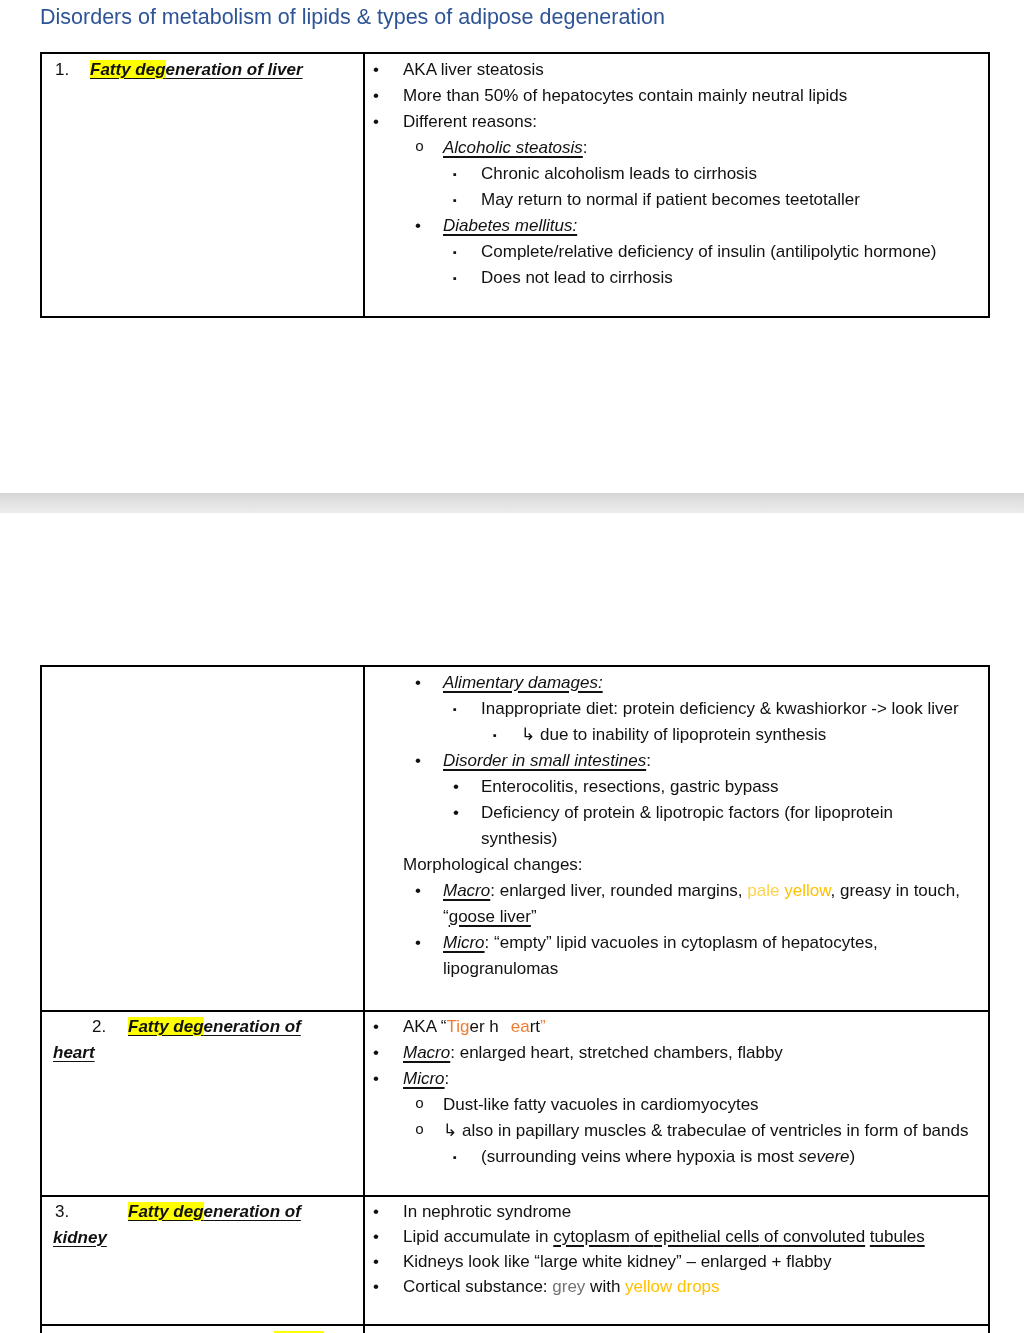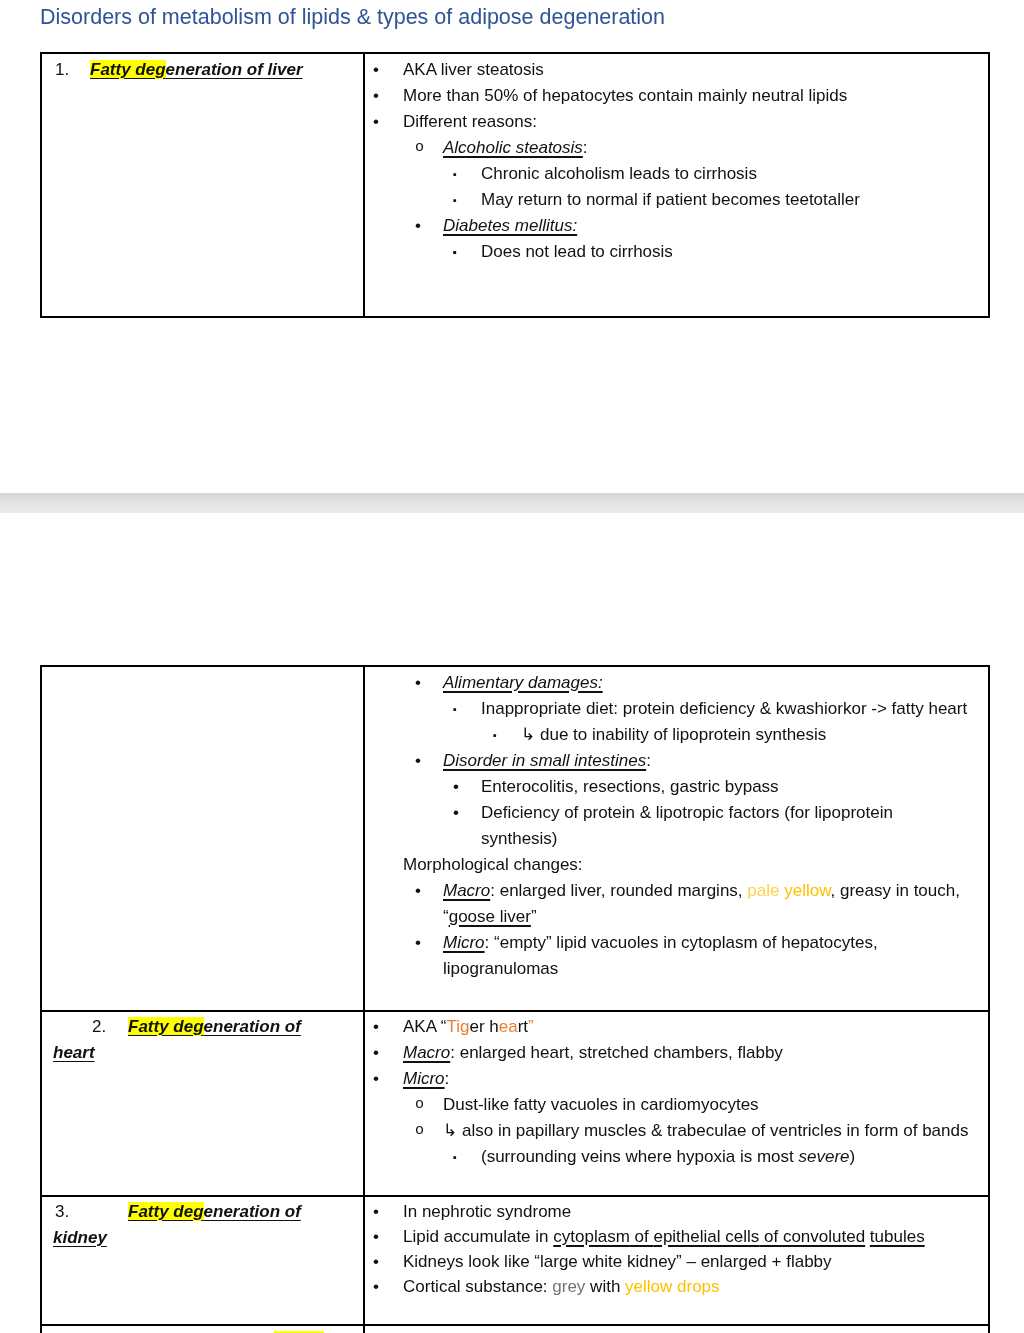--- a/index.html
+++ b/index.html
@@ -69,56 +69,56 @@
       </div>
       <div class="rcell">
         <div>
             <div class="li lvl1"><span class="mk mk-disc">•</span><span class="tx"><span class="seg">AKA </span><span class="seg b">liver steatosis</span></span></div>
             <div class="li lvl1"><span class="mk mk-disc">•</span><span class="tx"><span class="seg">More than </span><span class="seg b">50%</span><span class="seg"> of hepatocytes contain mainly </span><span class="seg b">neutral lipids</span></span></div>
             <div class="li lvl1"><span class="mk mk-disc">•</span><span class="tx"><span class="seg">Different reasons:</span></span></div>
             <div class="li lvl2"><span class="mk mk-circle">o</span><span class="tx"><span class="seg i u">Alcoholic steatosis</span><span class="seg">:</span></span></div>
             <div class="li lvl3"><span class="mk mk-square">▪</span><span class="tx"><span class="seg">Chronic alcoholism leads to </span><span class="seg b">cirrhosis</span></span></div>
             <div class="li lvl3"><span class="mk mk-square">▪</span><span class="tx"><span class="seg">May return to </span><span class="seg b">normal</span><span class="seg"> if patient becomes </span><span class="seg b">teetotaller</span></span></div>
             <div class="li lvl2"><span class="mk mk-disc">•</span><span class="tx"><span class="seg i u">Diabetes mellitus:</span></span></div>
-            <div class="li lvl3"><span class="mk mk-square">▪</span></div>
+            <div class="li lvl3"><span class="mk mk-square">▪</span><span class="tx"><span class="seg">Complete/relative deficiency of </span><span class="seg b">insulin</span><span class="seg"> (antilipolytic hormone)</span></span></div>
             <div class="li lvl3"><span class="mk mk-square">▪</span><span class="tx"><span class="seg">Does not lead to </span><span class="seg b">cirrhosis</span></span></div>
           </div>
       </div>
     </div>
   </div>
 
   <div class="page-break"></div>
 
   <div class="tbl tbl2">
     <div class="trow rcont" style="height:343px">
       <div class="lcell"></div>
       <div class="rcell">
         <div>
             <div class="li lvl2"><span class="mk mk-disc">•</span><span class="tx"><span class="seg i u">Alimentary damages:</span></span></div>
-            <div class="li lvl3"><span class="mk mk-square">▪</span><span class="tx"><span class="seg">Inappropriate </span><span class="seg b">diet</span><span class="seg">: protein deficiency &amp; kwashiorkor -&gt; </span><span class="seg b">fatty heart</span></span></div>
+            <div class="li lvl3"><span class="mk mk-square">▪</span><span class="tx"><span class="seg">Inappropriate </span><span class="seg b">diet</span><span class="seg">: protein deficiency &amp; kwashiorkor -&gt; </span><span class="seg b">look liver</span></span></div>
             <div class="li lvl4"><span class="mk mk-square">▪</span><span class="tx"><span class="seg">↳ due to </span><span class="seg b">inability of lipoprotein synthesis</span></span></div>
             <div class="li lvl2"><span class="mk mk-disc">•</span><span class="tx"><span class="seg i u">Disorder in small intestines</span><span class="seg">:</span></span></div>
             <div class="li lvl3"><span class="mk mk-disc">•</span><span class="tx"><span class="seg">Enterocolitis, resections, gastric bypass</span></span></div>
             <div class="li lvl3"><span class="mk mk-disc">•</span><span class="tx"><span class="seg">Deficiency of protein &amp; lipotropic factors (for lipoprotein synthesis)</span></span></div>
             <div class="li lvl1"><span class="tx"><span class="seg">Morphological changes:</span></span></div>
             <div class="li lvl2"><span class="mk mk-disc">•</span><span class="tx"><span class="seg i u">Macro</span><span class="seg">: </span><span class="seg b">enlarged</span><span class="seg"> liver, </span><span class="seg b">rounded</span><span class="seg"> margins, </span><span class="seg" style="color: rgb(255, 210, 77);">pale </span><span class="seg b" style="color: rgb(255, 192, 0);">yellow</span><span class="seg">, </span><span class="seg b">greasy</span><span class="seg"> in touch, “</span><span class="seg b u">goose liver</span><span class="seg">”</span></span></div>
             <div class="li lvl2"><span class="mk mk-disc">•</span><span class="tx"><span class="seg i u">Micro</span><span class="seg">: “</span><span class="seg b">empty</span><span class="seg">” </span><span class="seg b">lipid vacuoles</span><span class="seg"> in cytoplasm of hepatocytes, </span><span class="seg b">lipogranulomas</span></span></div>
           </div>
       </div>
     </div>
     <div class="trow row2 r2" style="height:185px">
       <div class="lcell">
         <div>
             <div class="hline hl1"><span class="num">2.</span><span class="seg b i u" style="background: rgb(255, 255, 0);">Fatty deg</span><span class="seg b i u">eneration of</span></div>
             <div class="hline hl2"><span class="seg b i u">heart</span></div>
           </div>
       </div>
       <div class="rcell">
         <div>
-            <div class="li lvl1"><span class="mk mk-disc">•</span><span class="tx"><span class="seg">AKA “</span><span class="seg" style="color: rgb(237, 125, 49);">Tig</span><span class="seg">er h</span><span class="seg" style="color: rgb(237, 125, 49);">ea</span><span class="seg">rt</span><span class="seg" style="color: rgb(237, 125, 49);">”</span></span></div>
+            <div class="li lvl1"><span class="mk mk-disc">•</span><span class="tx"><span class="seg">AKA “</span><span class="seg" style="color: rgb(237, 125, 49);">Tig</span><span class="seg">er h</span><span class="seg" style="color: rgb(237, 125, 49); margin-left: 12px;">ea</span><span class="seg">rt</span><span class="seg" style="color: rgb(237, 125, 49);">”</span></span></div>
             <div class="li lvl1"><span class="mk mk-disc">•</span><span class="tx"><span class="seg i u">Macro</span><span class="seg">: enlarged heart, stretched chambers, flabby</span></span></div>
             <div class="li lvl1"><span class="mk mk-disc">•</span><span class="tx"><span class="seg i u">Micro</span><span class="seg">:</span></span></div>
             <div class="li lvl2"><span class="mk mk-circle">o</span><span class="tx"><span class="seg b">Dust-like fatty vacuoles</span><span class="seg"> in </span><span class="seg b">cardiomyocytes</span></span></div>
             <div class="li lvl2"><span class="mk mk-circle">o</span><span class="tx"><span class="seg">↳ also in </span><span class="seg b">papillary muscles</span><span class="seg"> &amp; </span><span class="seg b">trabeculae</span><span class="seg"> of ventricles in form of </span><span class="seg b">bands</span></span></div>
             <div class="li lvl3"><span class="mk mk-square">▪</span><span class="tx"><span class="seg">(surrounding veins where </span><span class="seg b">hypoxia</span><span class="seg"> is most </span><span class="seg i">severe</span><span class="seg">)</span></span></div>
           </div>
       </div>
     </div>
     <div class="trow row3 r3" style="height:129px">
       <div class="lcell">

